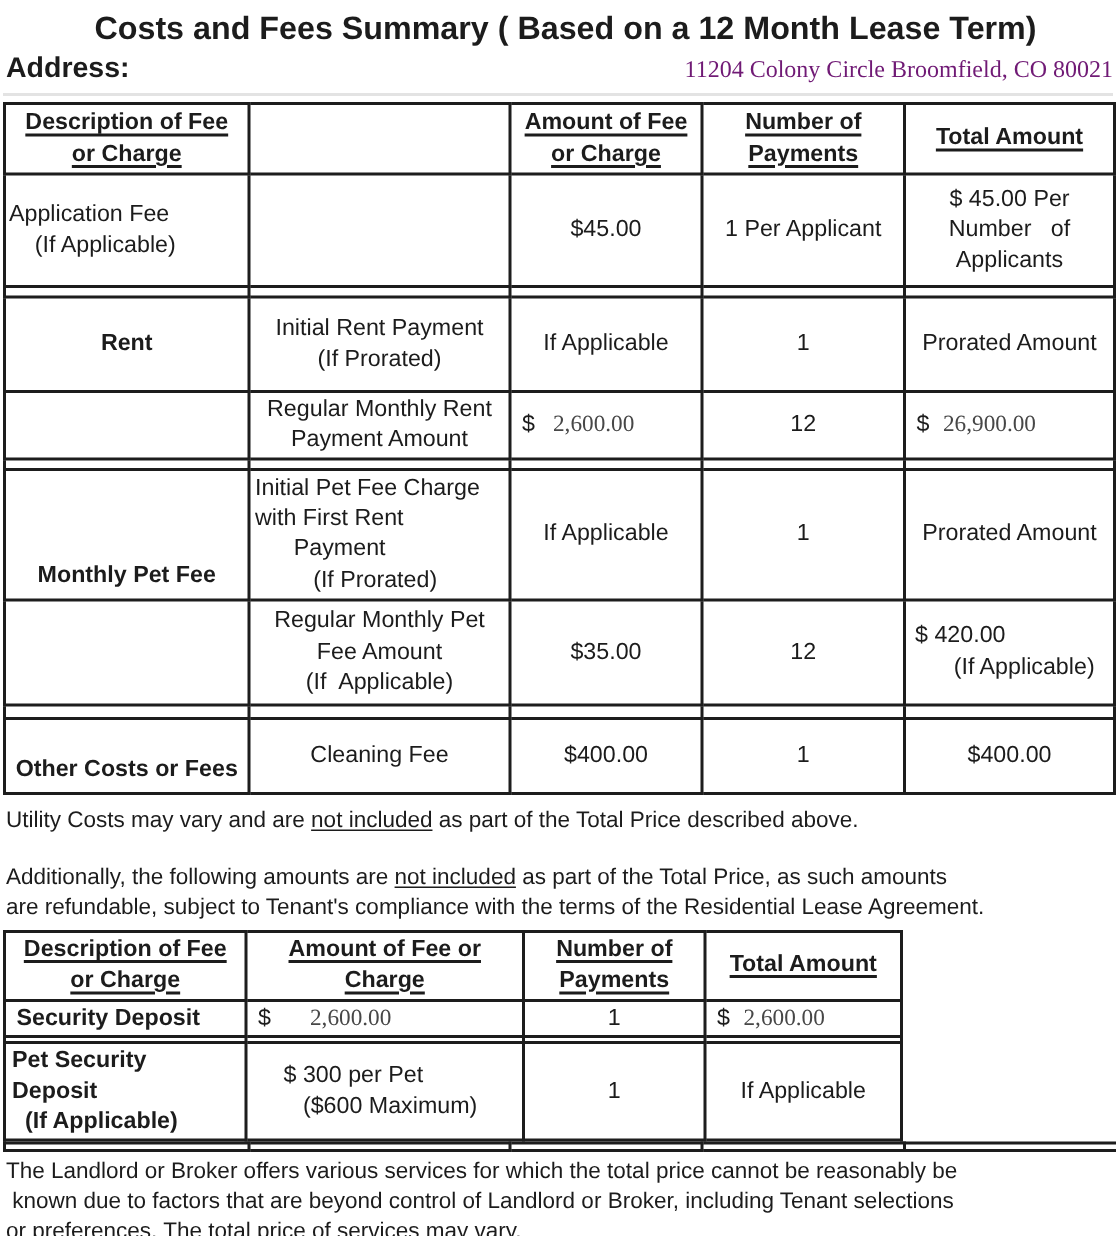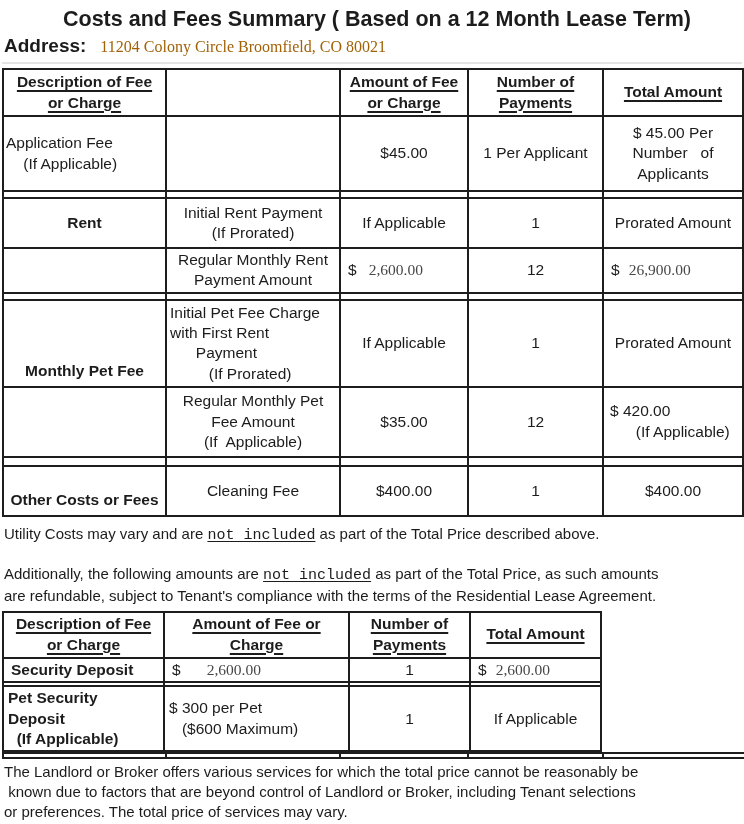--- a/index.html
+++ b/index.html
@@ -1,51 +1,51 @@
 <!DOCTYPE html>
 <html><head>
 <meta charset="utf-8">
 <style>
   html,body { margin:0; padding:0; background:#ffffff; }
   body { width:744px; font-family:"Liberation Sans", sans-serif; color:#1c1c1c; }
   .page { padding:5px 2px 8px 2px; }
 
   .title { font-size:21.5px; font-weight:bold; text-align:center; margin:2px 0 3px 10px; }
-  .addr-row { margin:0 0 5px 2px; display:flex; align-items:baseline; }
+  .addr-row { margin:0 0 5px 2px; display:flex; align-items:baseline;justify-content:space-between; }
   .addr-label { font-weight:bold; font-size:19px; }
-  .addr-value { font-family:"Liberation Serif", serif; font-size:16px; color:#a16207; margin-left:14px; }
+  .addr-value { font-family:"Liberation Serif", serif; font-size:16px; color:#701a75; margin-left:14px; }
   .hairline { height:2px; background:#e3e3e3; margin-bottom:4px; }
 
   table { border-collapse:collapse; table-layout:fixed; }
   .t1 { width:740px; }
   .t2 { width:600px; margin-top:4px; }
   td { border:2px solid #1d1d1d; padding:1px 3px; font-size:15.5px; line-height:1.32;
        vertical-align:middle; text-align:center; overflow:hidden; }
   .ml { white-space:pre-wrap; display:block; }
   .hdr { font-weight:bold; text-decoration:underline; text-underline-offset:3px;
          text-decoration-thickness:2px; white-space:pre-wrap; display:block; }
   td.left { text-align:left; }
   td.vbottom { vertical-align:bottom; padding-bottom:4px; }
   td.money { text-align:left; padding-left:7px;margin-top:32px; }
   .bold { font-weight:bold; }
   .cur { font-size:15.5px; }
   .sval { font-family:"Liberation Serif", serif; color:#474747; font-size:15.5px; margin-left:12px; }
   .sval.gap-lg { margin-left:26px; }
   .sval.gap-sm { margin-left:9px; }
 
-  tr.rh47 { height:47px; } tr.rh75 { height:75px; } tr.rh45 { height:50px; }
+  tr.rh47 { height:47px; } tr.rh75 { height:75px; } tr.rh45 { height:63px; }
   tr.rh57 { height:42px; } tr.rh87 { height:87px; } tr.rh70 { height:70px; }
   tr.rh50 { height:50px; } tr.rh46 { height:46px; } tr.rh36 { height:24px; }
   tr.rh62 { height:62px; }
   tr.sep  { height:7px; }  tr.sep td { padding:0; }
   tr.sep9 { height:9px; }  tr.sep9 td { padding:0; }
   tr.sep4 { height:4px; }  tr.sep4 td { padding:0; }
 
   .note { font-size:15px; line-height:1.35; margin:7px 0 0 2px; white-space:pre-wrap; }
-  .note .u { text-decoration:underline; text-underline-offset:2px;font-family:Liberation Mono, monospace; }
+  .note .u { text-decoration:underline; text-underline-offset:2px; }
   .note.second { margin-top:18px; }
   .band { width:742px; margin-top:0; }
   tr.bandrow { height:5px; } tr.bandrow td { padding:0; }
   .footer-note { font-size:15px; line-height:1.32; margin:3px 0 0 2px; white-space:pre-wrap; }
 </style>
 </head>
 <body>
 
 <div class="page">
 
@@ -217,21 +217,21 @@
           <td></td>
           <td></td>
           <td></td>
     </tr>
     <tr class="rh62">
       <td class="left bold" style="padding-left:4px">
             <span class="ml">Pet Security
 Deposit
   (If Applicable)</span>
           </td>
-      <td class="left" style="padding-left:4px">
+      <td class="left" style="padding-left:24px">
             <span class="ml">$ 300 per Pet
    ($600 Maximum)</span>
           </td>
       <td>1</td>
       <td>If Applicable</td>
     </tr>
   </tbody>
     </table>
 
   <table class="band">

